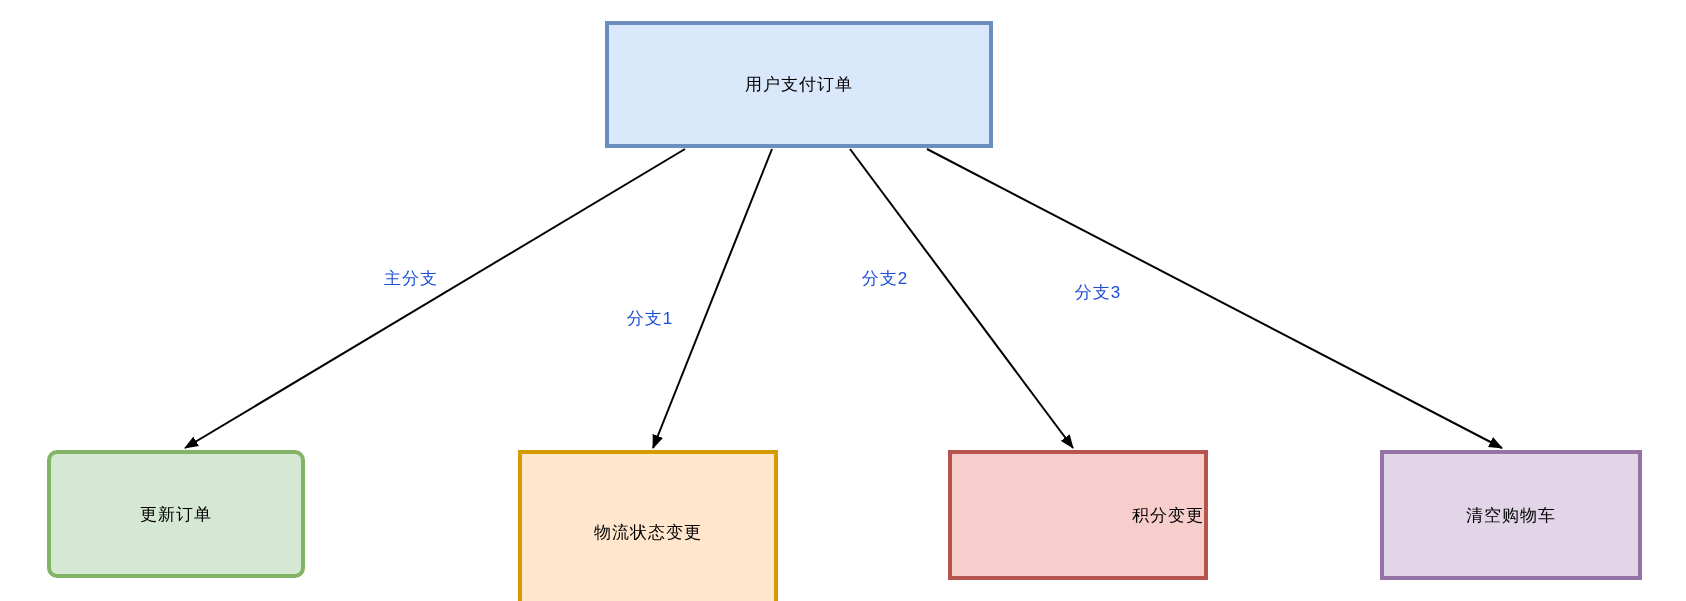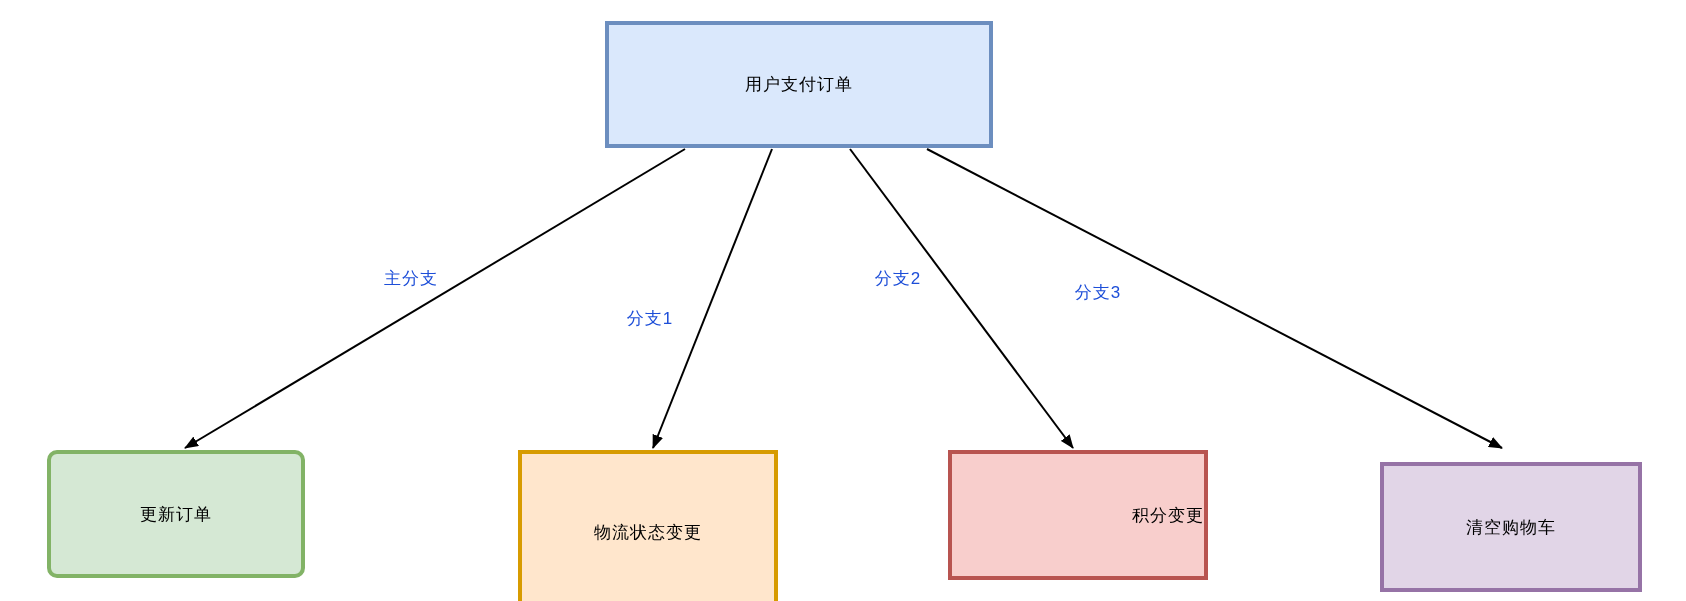--- a/index.html
+++ b/index.html
@@ -36,32 +36,32 @@
     justify-content: center;
     text-align: center;
     font-size: 17px;
     color: #000000;
     letter-spacing: 1px;
   }
   .node-top     { left: 605px;  top: 21px;  width: 388px; height: 127px; }
   .node-green   { left: 47px;   top: 450px; width: 258px; height: 128px; }
   .node-orange  { left: 518px;  top: 450px; width: 260px; height: 165px; }
   .node-red     { left: 948px;  top: 450px; width: 260px; height: 130px; justify-content: flex-end; }
-  .node-purple  { left: 1380px; top: 450px; width: 262px; height: 130px; margin-top: 12px; }
+  .node-purple  { left: 1380px; top: 450px; width: 262px; height: 130px; }
   .edge-label {
     position: absolute;
     transform: translate(-50%, -50%);
     font-size: 17px;
     color: #1d4ed8;
     white-space: nowrap;
     letter-spacing: 1px;
   }
   .edge-label-1 { left: 411px;  top: 278px; }
   .edge-label-2 { left: 650px;  top: 277px; margin-top: 41px; }
-  .edge-label-3 { left: 885px;  top: 278px; margin-left: 13px; }
+  .edge-label-3 { left: 885px;  top: 278px; }
   .edge-label-4 { left: 1098px; top: 292px; }
 </style>
 </head>
 <body>
 
 <div class="canvas">
 
   <svg class="edges-layer" viewBox="0 0 1686 601" xmlns="http://www.w3.org/2000/svg">
     <defs>
       <marker id="arrowhead" markerWidth="15" markerHeight="11" refX="13" refY="5.5" orient="auto" markerUnits="userSpaceOnUse">

